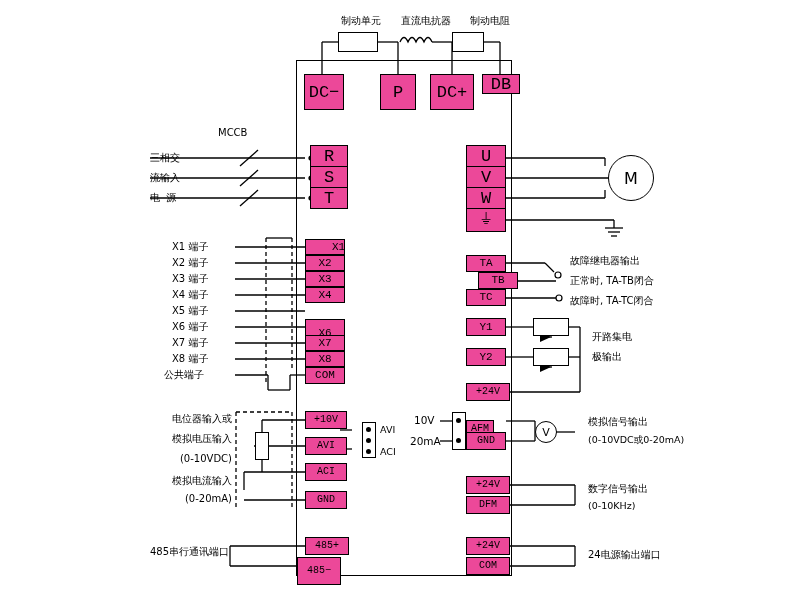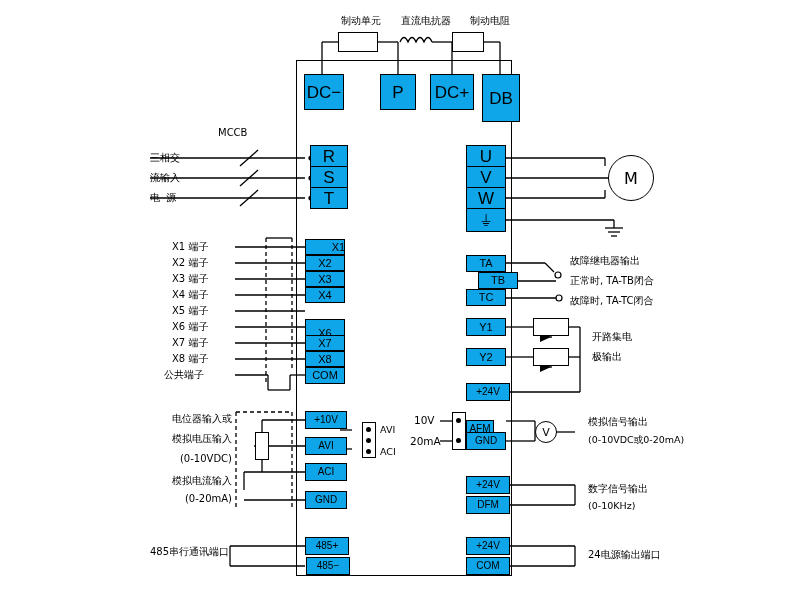--- a/index.html
+++ b/index.html
@@ -10,26 +10,26 @@
     color:#000000;
     position:relative;
     overflow:hidden;
   }
   #stage { position:absolute; left:0; top:0; width:800px; height:606px; }
   svg.wires { position:absolute; left:0; top:0; width:800px; height:606px; }
 
   .term {
     position:absolute;
     border:1.4px solid #000;
-    background:#0ea5e9;
+    background:#ec4899;
     display:flex; align-items:center; justify-content:center;
     font-size:13px;
     line-height:1;
     box-sizing:border-box;
-    font-family:Liberation Sans, sans-serif;
+    font-family:Liberation Mono, monospace;
     text-align:center;
   }
   .term.small { font-size:11px; }
   .term.tiny { font-size:10px; }
   .term.big { font-size:17px; }
 
   .lbl {
     position:absolute;
     font-size:10px;
     line-height:1.35;
@@ -226,21 +226,21 @@
   <div class="res" style="left:338px; top:32px; width:40px; height:20px;"></div>
   <div class="res" style="left:452px; top:32px; width:32px; height:20px;"></div>
 
   <div class="lbl center" style="left:326px; top:14px; width:70px;">制动单元</div>
   <div class="lbl center" style="left:385px; top:14px; width:82px;">直流电抗器</div>
   <div class="lbl center" style="left:455px; top:14px; width:70px;">制动电阻</div>
 
   <div class="term big" style="left:304px; top:74px; width:40px; height:36px;">DC−</div>
   <div class="term big" style="left:380px; top:74px; width:36px; height:36px;">P</div>
   <div class="term big" style="left:430px; top:74px; width:44px; height:36px;">DC+</div>
-  <div class="term big" style="left:482px; top:74px; width:38px; height:48px;">DB</div>
+  <div class="term big" style="left:482px; top:74px; width:38px; height:20px;">DB</div>
 
   <div class="lbl" style="left:218px; top:126px;">MCCB</div>
   <div class="lbl" style="left:150px; top:151px;">三相交</div>
   <div class="lbl" style="left:150px; top:171px;">流输入</div>
   <div class="lbl" style="left:150px; top:191px;">电  源</div>
 
   <div class="term big" style="left:310px; top:145px; width:38px; height:22px;">R</div>
   <div class="term big" style="left:310px; top:166px; width:38px; height:22px;">S</div>
   <div class="term big" style="left:310px; top:187px; width:38px; height:22px;">T</div>
 
@@ -328,19 +328,19 @@
   <div class="lbl xs" style="left:588px; top:434px;">(0-10VDC或0-20mA)</div>
 
   <div class="term tiny" style="left:466px; top:476px; width:44px; height:18px;">+24V</div>
   <div class="term tiny" style="left:466px; top:496px; width:44px; height:18px;">DFM</div>
 
   <div class="lbl" style="left:588px; top:482px;">数字信号输出</div>
   <div class="lbl xs" style="left:588px; top:500px;">(0-10KHz)</div>
 
   <div class="lbl" style="left:150px; top:545px;">485串行通讯端口</div>
   <div class="term tiny" style="left:305px; top:537px; width:44px; height:18px;">485+</div>
-  <div class="term tiny" style="left:306px; top:557px; width:44px; height:18px;">485−</div>
+  <div class="term tiny" style="left:297px; top:557px; width:44px; height:28px;">485−</div>
 
   <div class="term tiny" style="left:466px; top:537px; width:44px; height:18px;">+24V</div>
   <div class="term tiny" style="left:466px; top:557px; width:44px; height:18px;">COM</div>
   <div class="lbl" style="left:588px; top:548px;">24电源输出端口</div>
 
 </div>
 
 </body></html>

